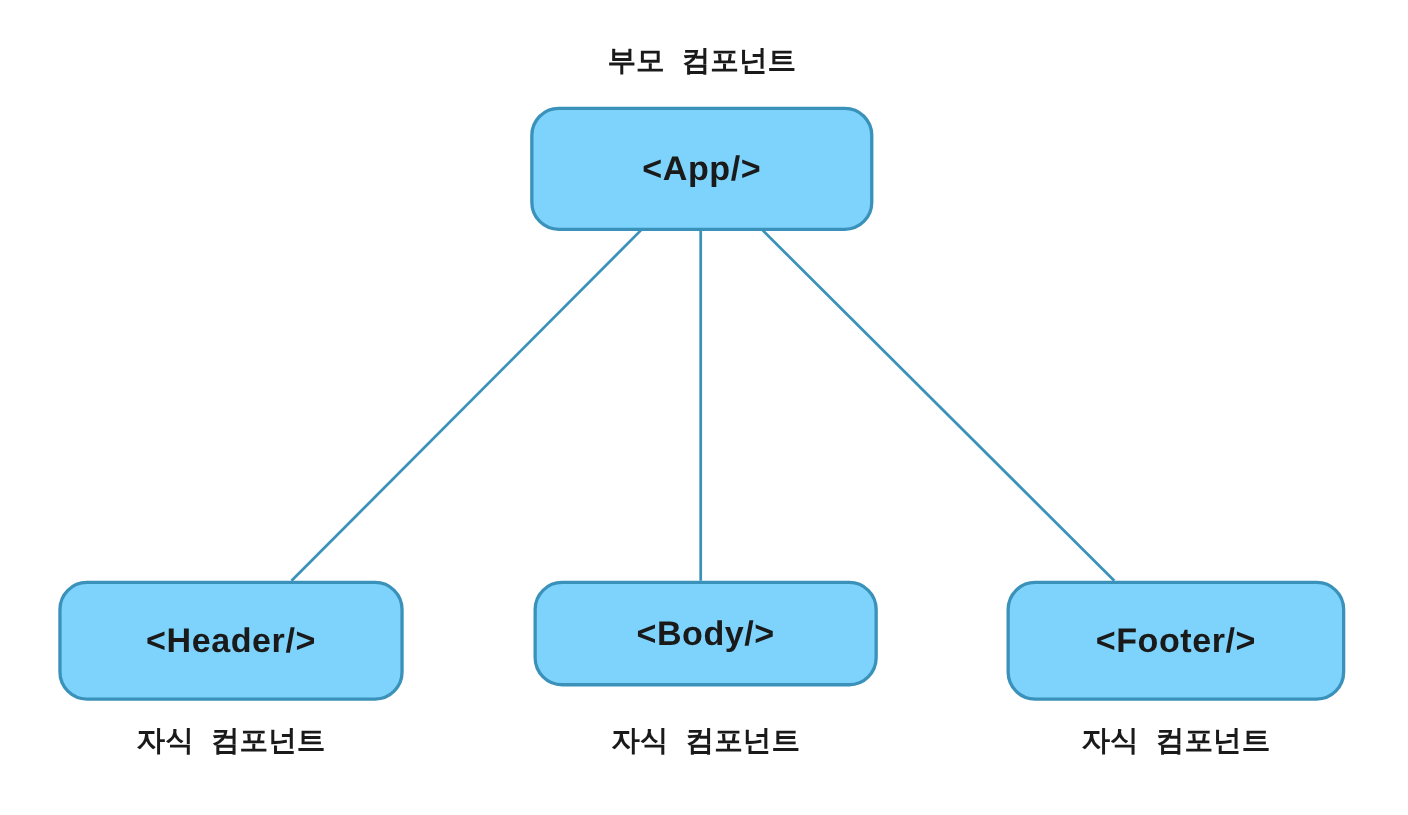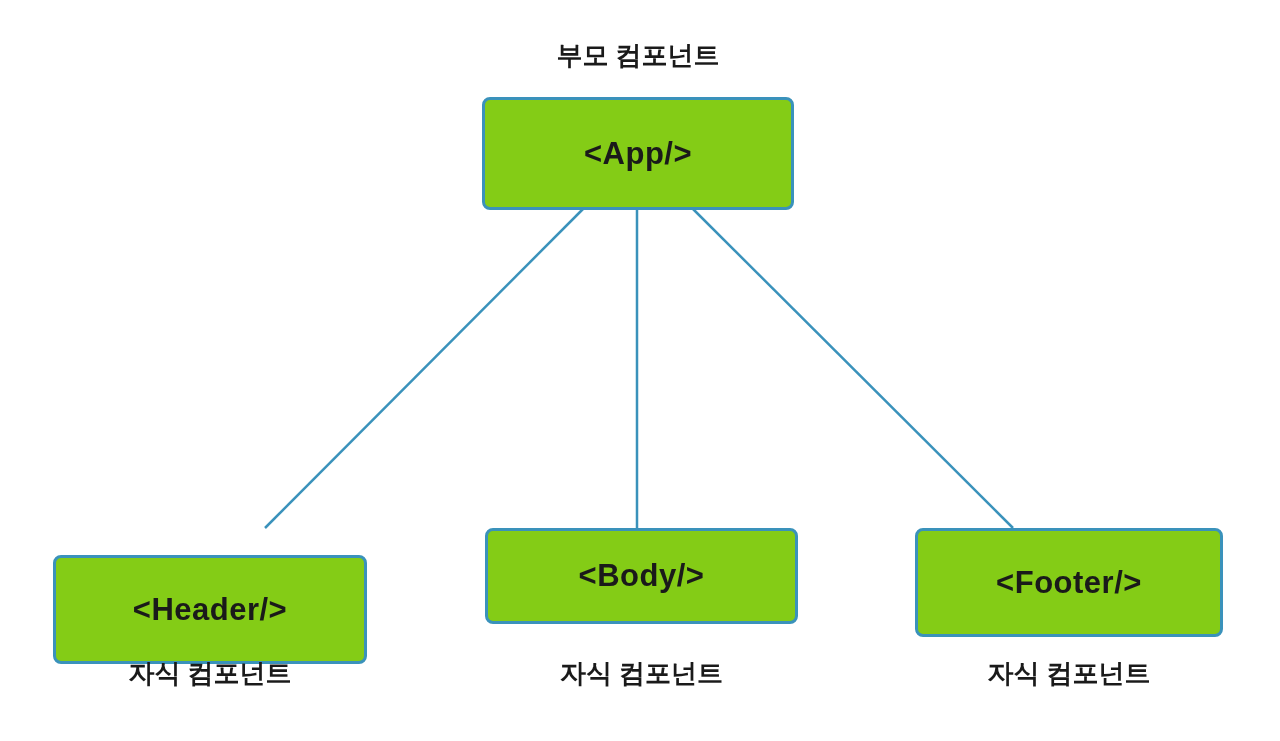--- a/index.html
+++ b/index.html
@@ -23,39 +23,40 @@
     height: 741px;
   }
   .edges line {
     stroke: var(--stroke, #3a92bb);
     stroke-width: 2.5;
   }
   .node {
     position: absolute;
     box-sizing: border-box;
     border: 3px solid var(--stroke, #3a92bb);
-    border-radius: 8px;
-    background: #84cc16;
+    border-radius: 26px;
+    background: #7dd3fc;
     display: flex;
     align-items: center;
     justify-content: center;
     font-size: 31px;
     font-weight: 600;
     color: var(--text, #1a1a1a);
     letter-spacing: 0.5px;
   }
   .caption {
     position: absolute;
     text-align: center;
     font-size: 26px;
     font-weight: 700;
     color: var(--text, #1a1a1a);
+    font-family: Liberation Mono, monospace;
   }
   .node-app    { left: 482px; top: 97px;  width: 312px; height: 113px; }
-  .node-header { left: 53px;  top: 528px; width: 314px; height: 109px; margin-top: 27px; }
+  .node-header { left: 53px;  top: 528px; width: 314px; height: 109px; }
   .node-body   { left: 485px; top: 528px; width: 313px; height: 96px; }
   .node-footer { left: 915px; top: 528px; width: 308px; height: 109px; }
 
   .caption-parent { left: 482px; top: 38px;  width: 312px; }
   .caption-child-0 { left: 53px;  top: 656px; width: 314px; }
   .caption-child-1 { left: 485px; top: 656px; width: 313px; }
   .caption-child-2 { left: 915px; top: 656px; width: 308px; }
 </style>
 </head>
 <body>

